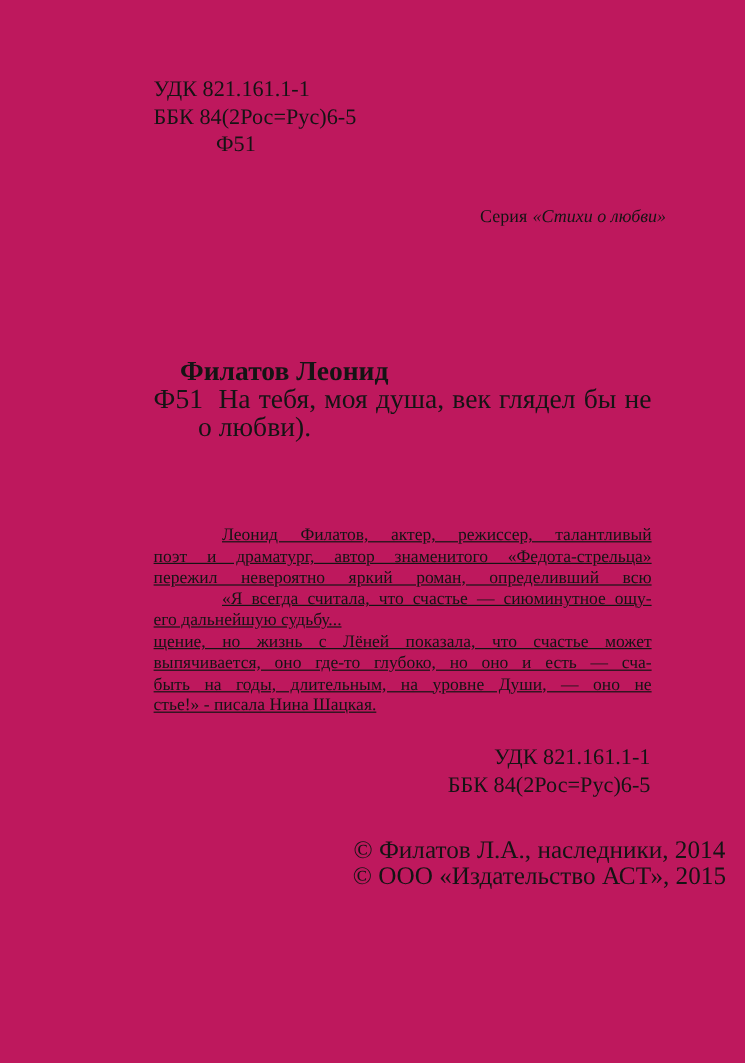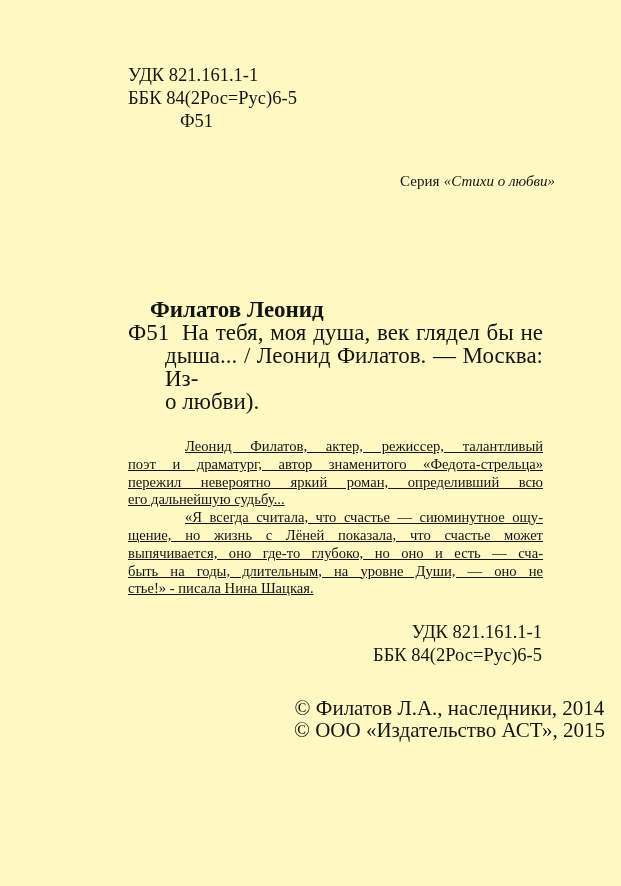--- a/index.html
+++ b/index.html
@@ -1,20 +1,20 @@
 <!DOCTYPE html>
 <html><head>
 <meta charset="utf-8">
 <style>
   html, body { margin: 0; padding: 0; background: #ffffff; }
   .page {
     position: relative;
     width: 621px;
     height: 886px;
-    background: #fef9c3;
+    background: #be185d;
     font-family: "Liberation Serif", serif;
     color: #141414;
     overflow: hidden;
   }
   .block { position: absolute; }
 
   
   .top-codes { left: 128px; top: 64px; width: 415px; font-size: 18.5px; line-height: 23px; }
   .code-indent { padding-left: 52px; }
 
@@ -55,31 +55,30 @@
 
   <div class="block series">
     <span class="prefix">Серия</span><span class="italic">«Стихи о любви»</span>
   </div>
 
   <div class="block catalog">
     <div class="line author">Филатов Леонид</div>
     <div class="entry">
       <span class="code">Ф51</span>
       <div class="line just indent1">На тебя, моя душа, век глядел бы не</div>
-      <div class="line just">дыша... / Леонид Филатов. — Москва: Из-</div>
       <div class="line">о любви).</div>
     </div>
   </div>
 
   <div class="block annotation">
     <div class="line just indent2">Леонид Филатов, актер, режиссер, талантливый</div>
     <div class="line just">поэт и драматург, автор знаменитого «Федота-стрельца»</div>
     <div class="line just">пережил невероятно яркий роман, определивший всю</div>
+    <div class="line just indent2">«Я всегда считала, что счастье — сиюминутное ощу-</div>
     <div class="line">его дальнейшую судьбу...</div>
-    <div class="line just indent2">«Я всегда считала, что счастье — сиюминутное ощу-</div>
     <div class="line just">щение, но жизнь с Лёней показала, что счастье может</div>
     <div class="line just">выпячивается, оно где-то глубоко, но оно и есть — сча-</div>
     <div class="line just">быть на годы, длительным, на уровне Души, — оно не</div>
     <div class="line">стье!» - писала Нина Шацкая.</div>
   </div>
 
   <div class="block bottom-codes">
     <div class="line">УДК 821.161.1-1</div>
     <div class="line">ББК 84(2Рос=Рус)6-5</div>
   </div>

